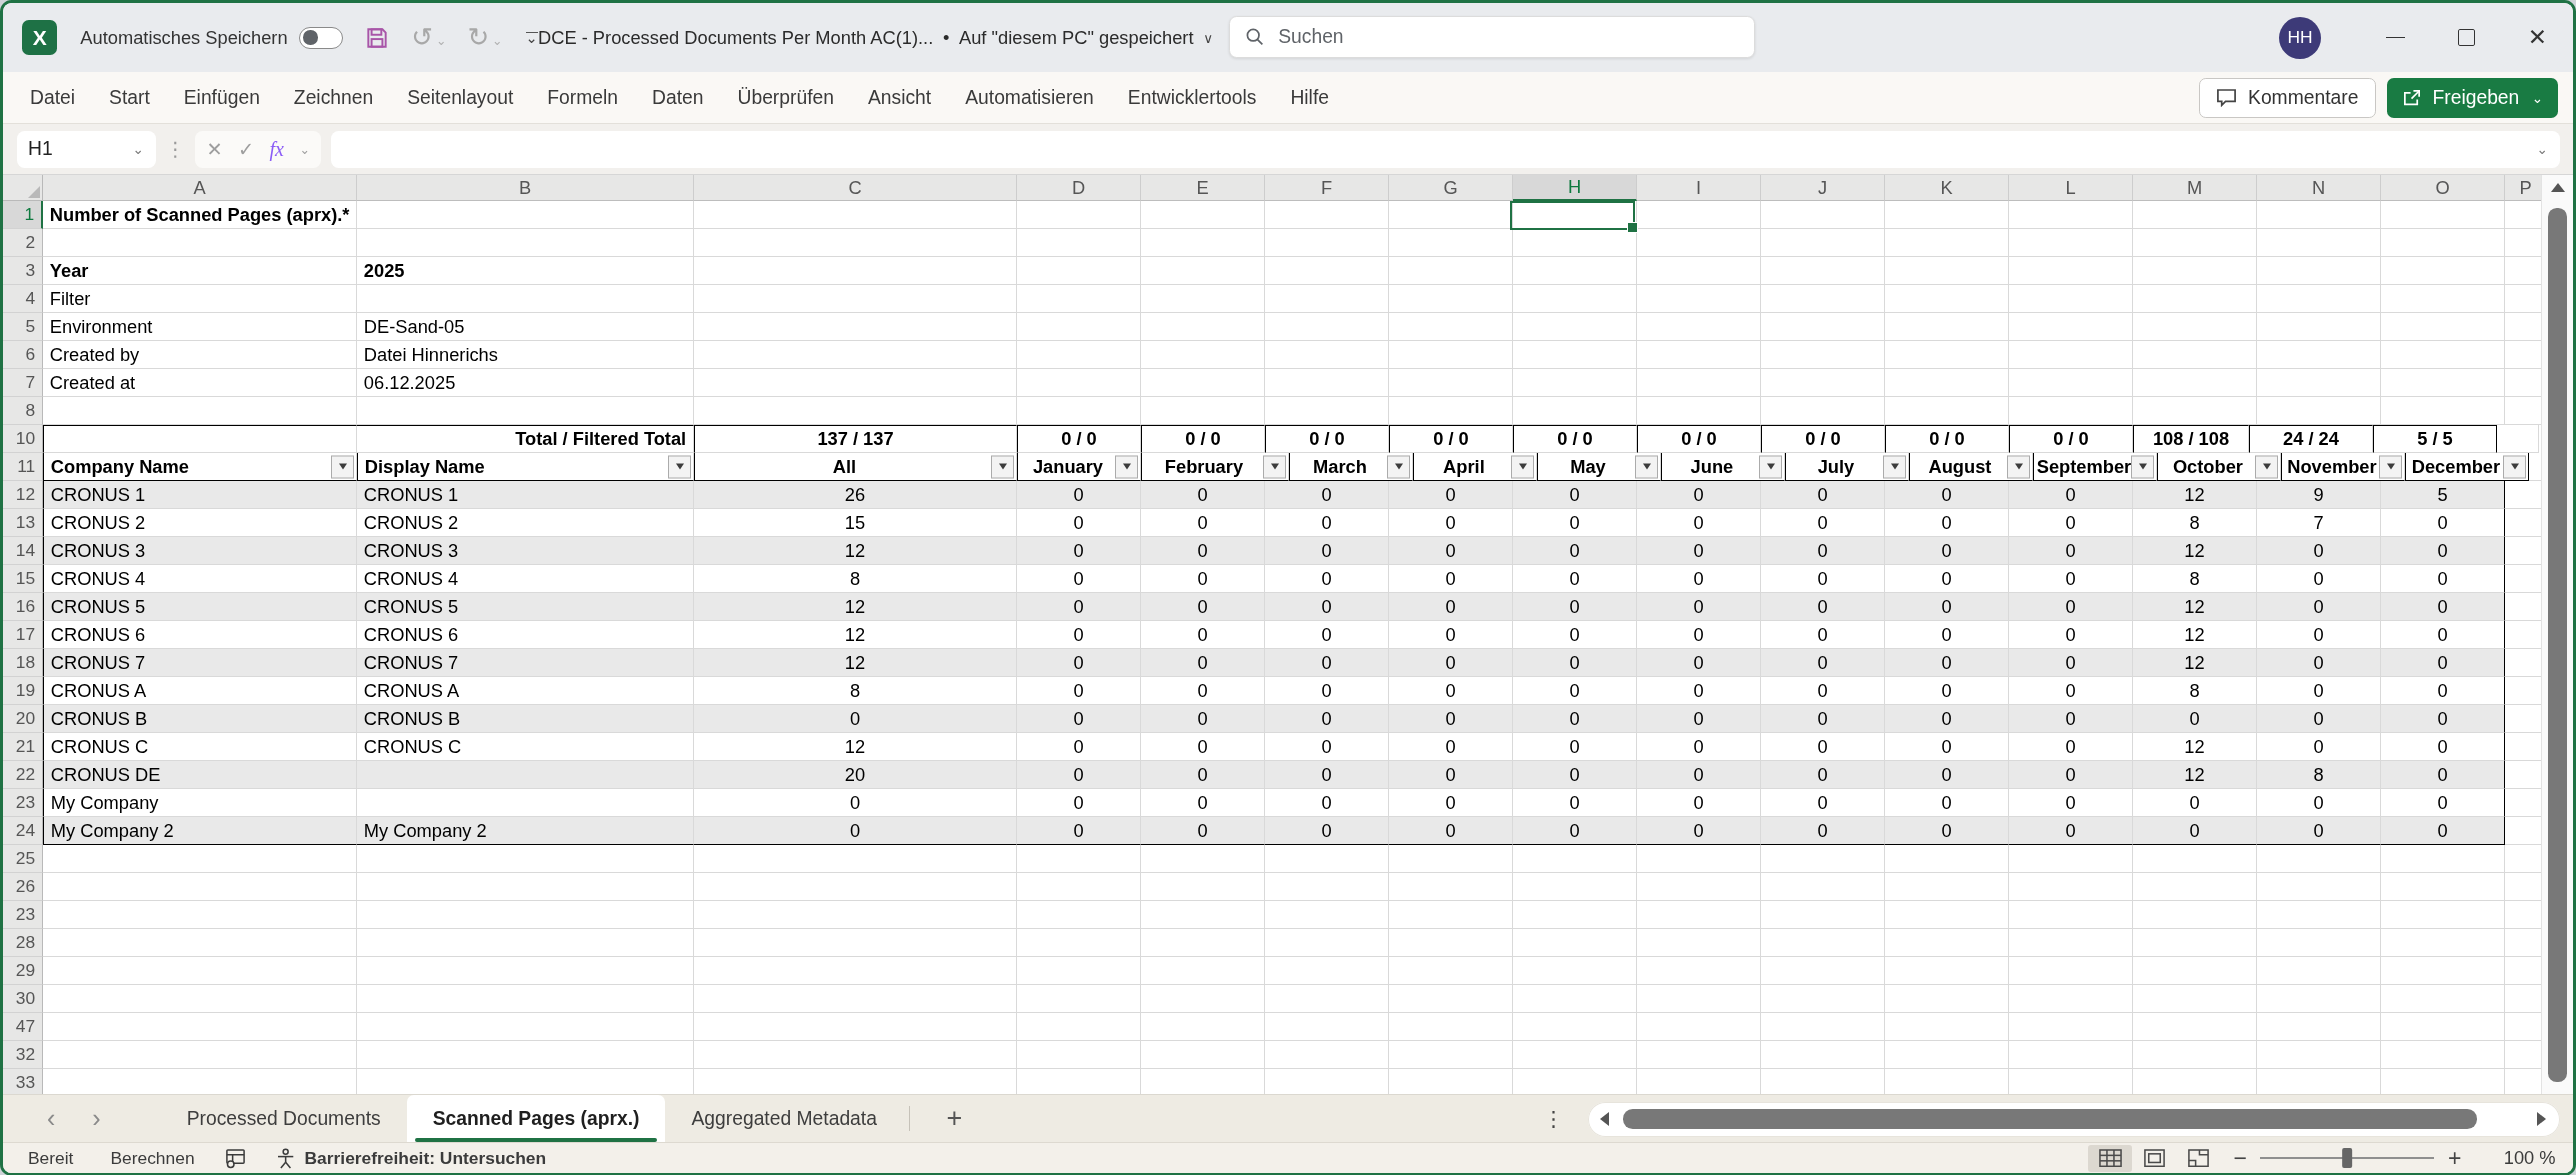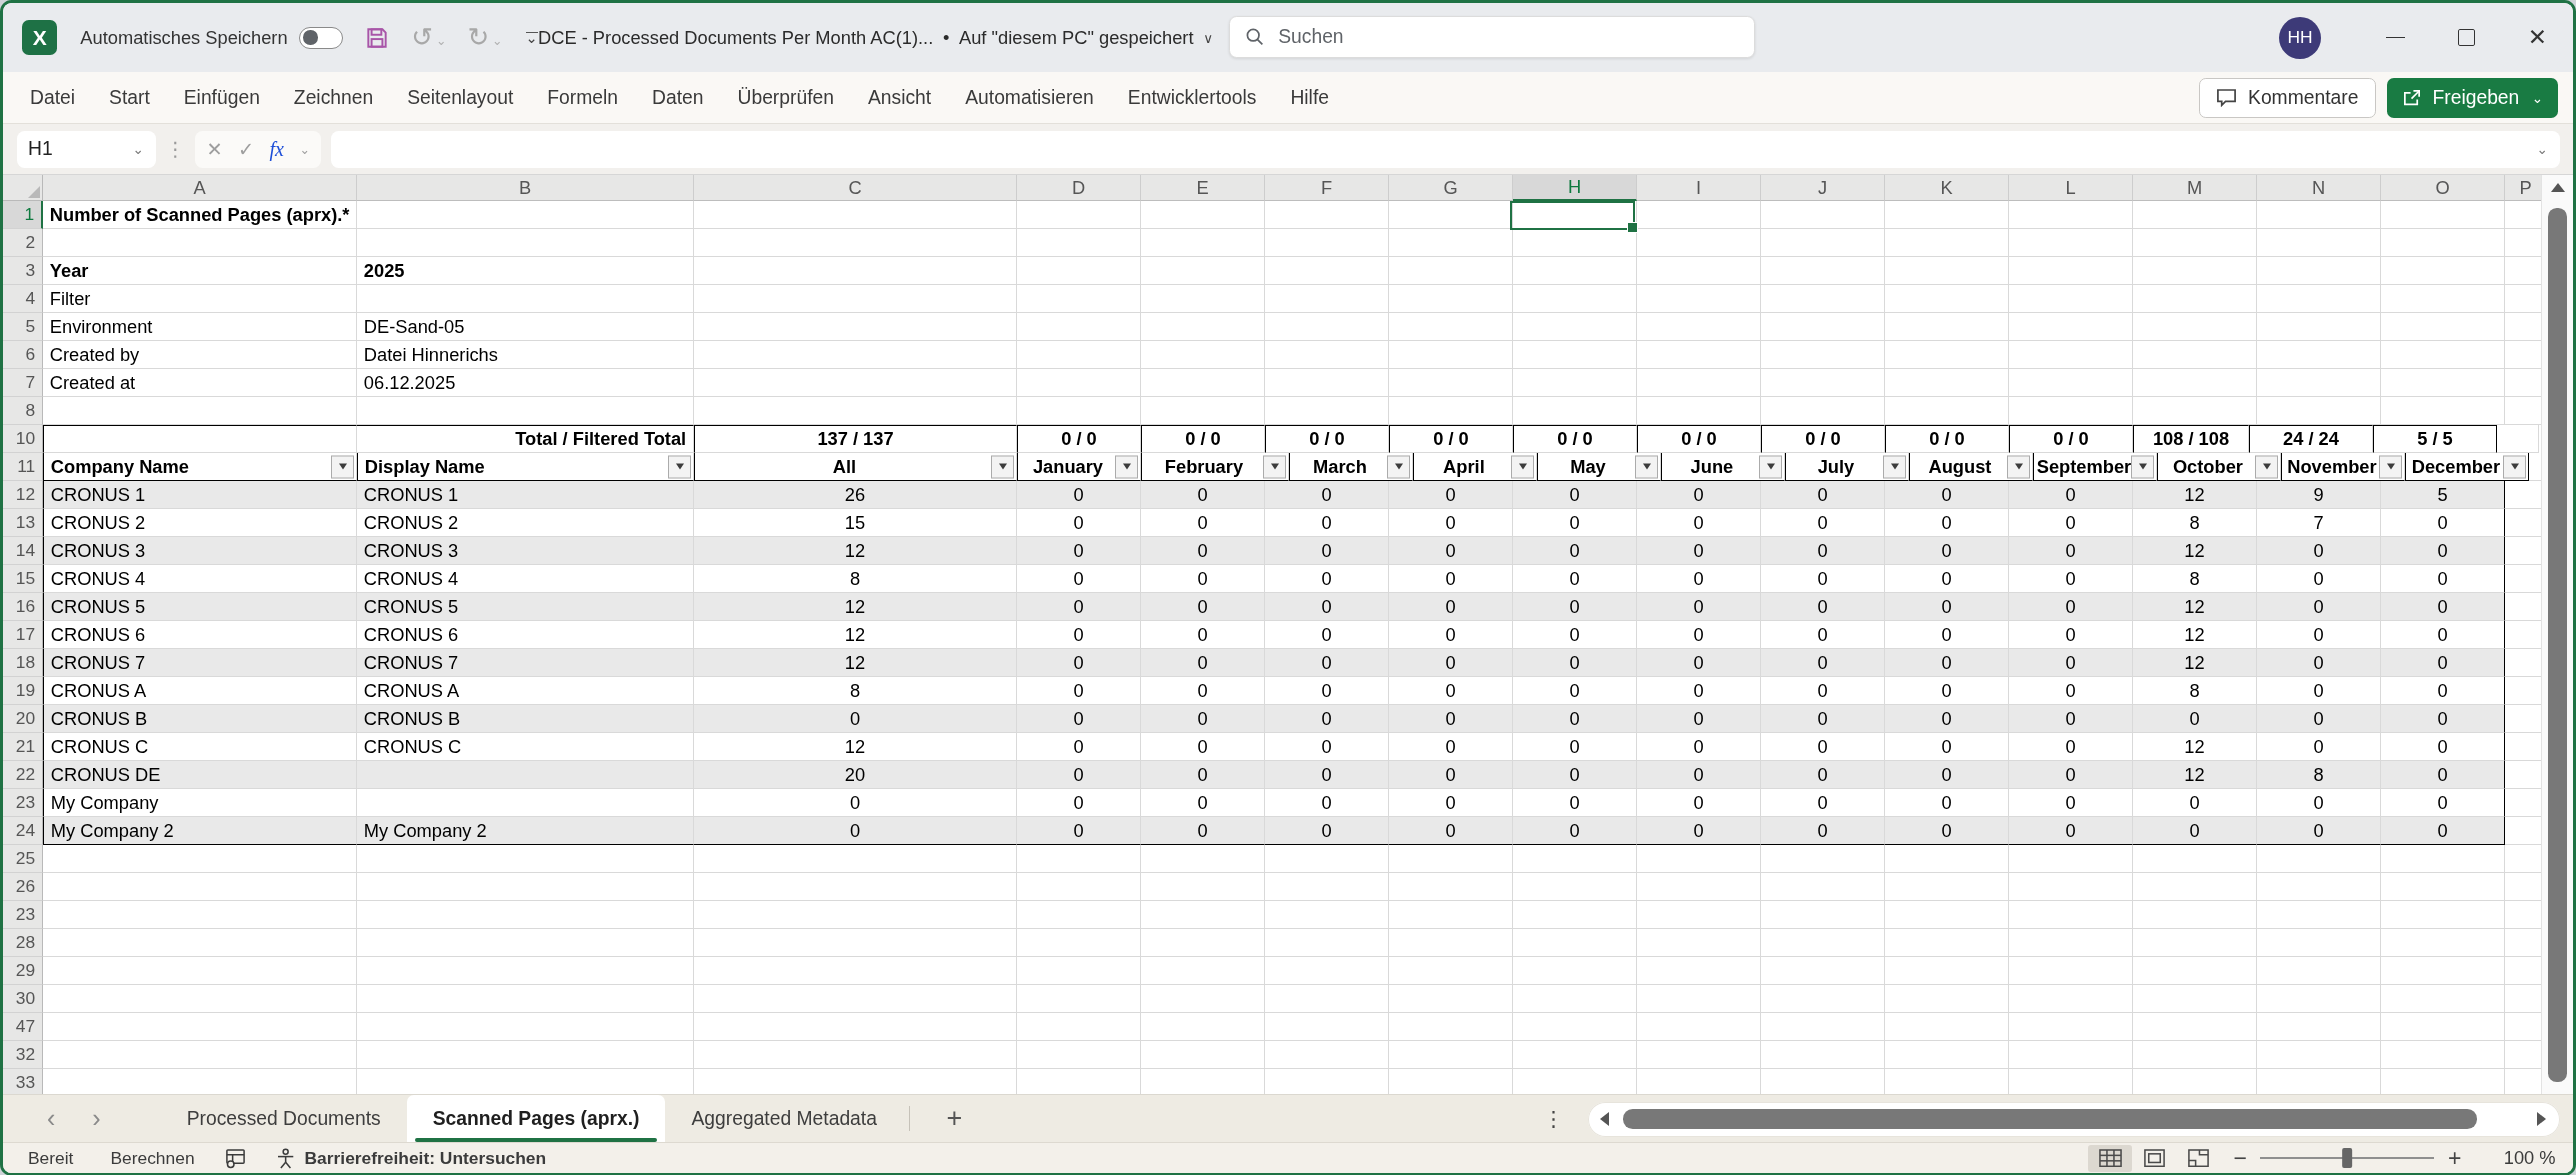--- a/index.html
+++ b/index.html
@@ -44,21 +44,21 @@
   .share-caret{font-size:13.5px;margin-left:1.9px;}
 
   
   .formulabar{height:51px;background:#f2f0ed;display:flex;align-items:center;flex:0 0 auto;border-bottom:1px solid #d6d6d6;}
   .namebox{margin-left:13.5px;width:139px;height:37px;background:#fff;border-radius:7.7px;display:flex;
     align-items:center;padding:0 11.6px;font-size:19.3px;color:#222;}
   .namebox-caret{margin-left:auto;font-size:13.5px;color:#777;}
   .fb-dots{margin:0 9.7px;color:#9a9a9a;font-size:20px;}
   .fb-btns{display:flex;align-items:center;background:#fbfaf8;border-radius:7.7px;height:37px;padding:0 11.6px;gap:15.4px;}
   .fb-x,.fb-check{font-size:19.3px;color:#9e9e9e;}
-  .fb-fx{font-size:20px;color:#1d4ed8;font-style:italic;font-family:"Liberation Serif",serif;}
+  .fb-fx{font-size:20px;color:#8b5cf6;font-style:italic;font-family:"Liberation Serif",serif;}
   .fb-caret{font-size:12.5px;color:#9e9e9e;}
   .fb-input{flex:1;height:37px;background:#fff;border-radius:7.7px;margin:0 13.5px 0 9.7px;display:flex;
     align-items:center;justify-content:flex-end;padding-right:11.6px;font-size:19.3px;color:#222;}
   .fb-exp{font-size:13.5px;color:#777;}
 
   
   .grid-wrap{flex:1 1 auto;position:relative;background:#fff;display:flex;overflow:hidden;}
   #grid{width:2538px;flex:0 0 auto;position:relative;}
   .g-hrow{display:flex;height:26px;}
   .g-corner{width:40px;background:#e7e7e6;border-right:1px solid #b9b9b9;border-bottom:1px solid #b9b9b9;position:relative;flex:0 0 auto;}

